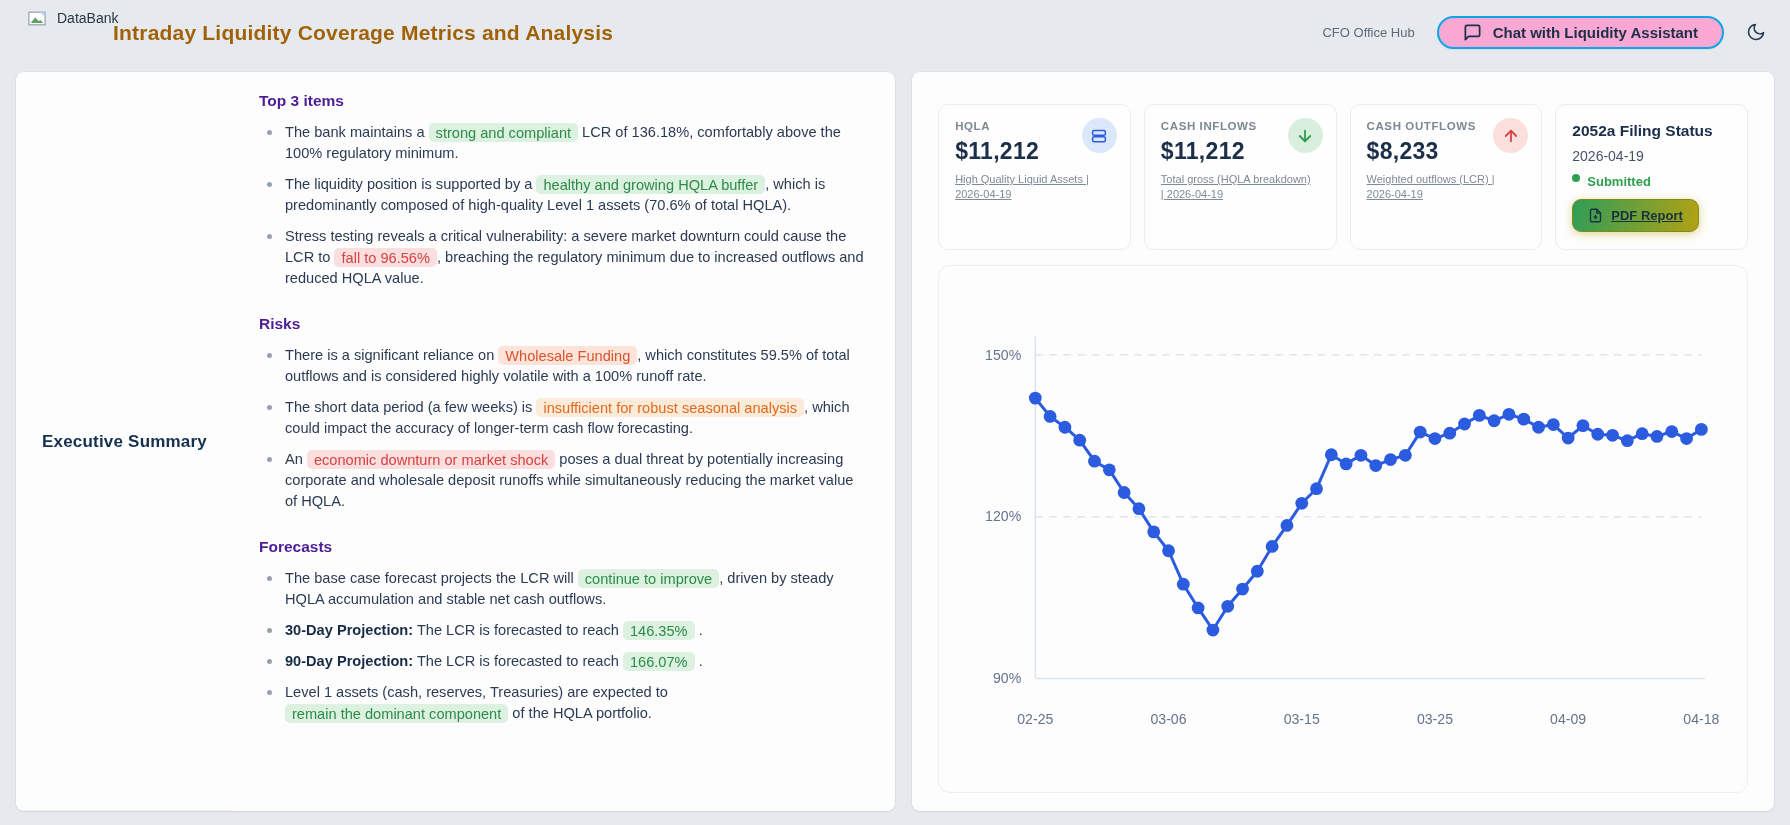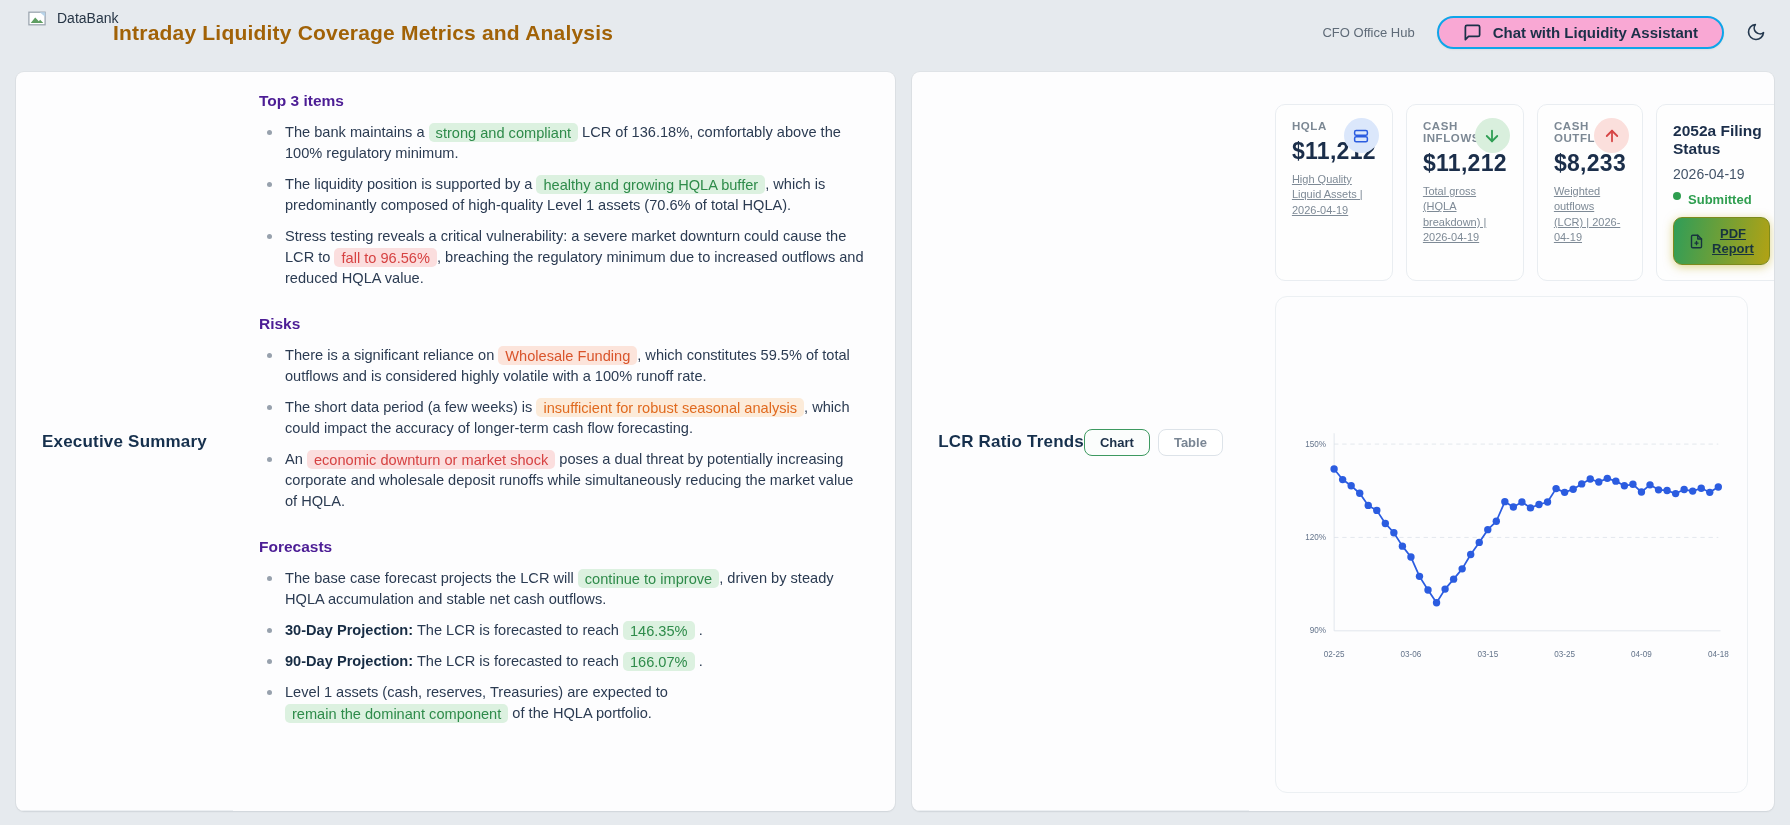--- a/index.html
+++ b/index.html
@@ -159,27 +159,20 @@
           </li>
           <li>
             <span class="bullet-dot"></span>
             <span class="li-text"><span>Level 1 assets (cash, reserves, Treasuries) are expected to </span><span class="chip h-green">remain the dominant component</span><span> of the HQLA portfolio.</span></span>
           </li>
         </ul>
       </div>
   </section>
 
   <section class="panel panel-right">
-    <div class="panel-header">
-      <h2>LCR Ratio Trends</h2>
-      <div class="view-toggle">
-        <button class="toggle-btn active">Chart</button>
-        <button class="toggle-btn inactive">Table</button>
-      </div>
-    </div>
     <div class="panel-body">
 
       <div class="stat-cards">
 
         <div class="card">
           <div class="card-label">HQLA</div>
           <div class="card-value">$11,212</div>
           <div class="card-sub">High Quality Liquid Assets | 2026-04-19</div>
           <span class="icon-circle ic-blue">
             <svg width="18" height="18" viewBox="0 0 24 24" fill="none" stroke="#2b5ce0" stroke-width="2" stroke-linejoin="round">

